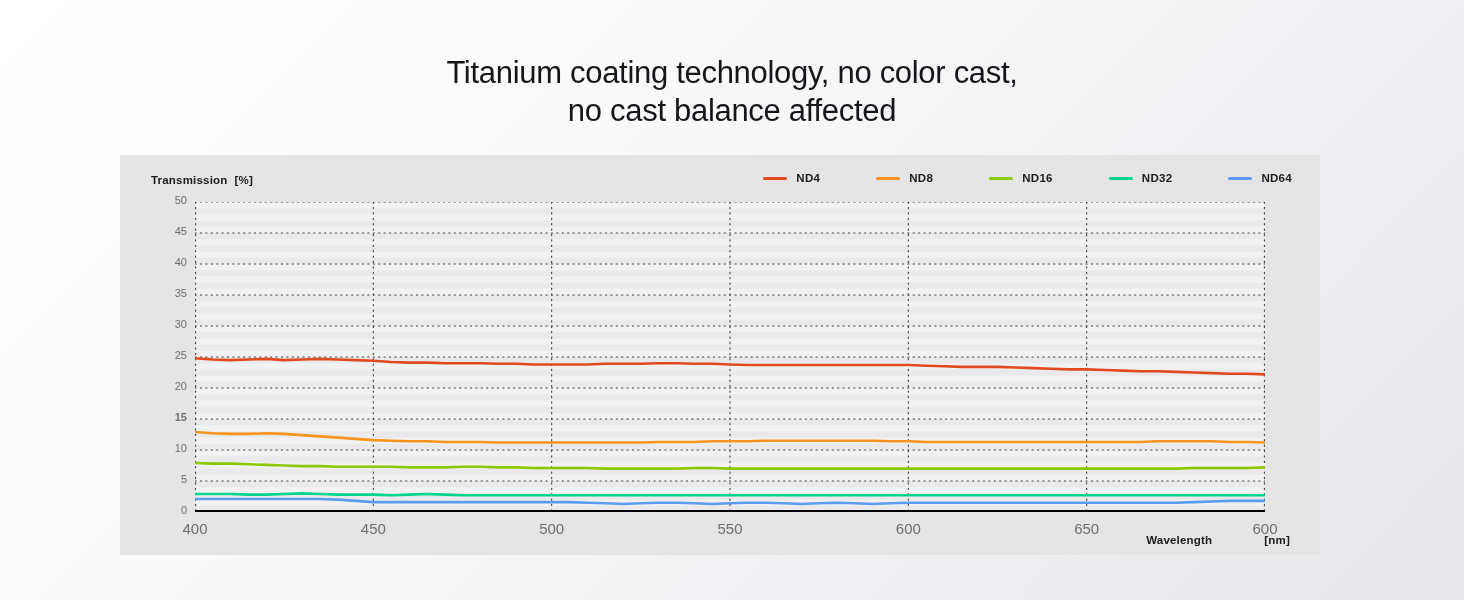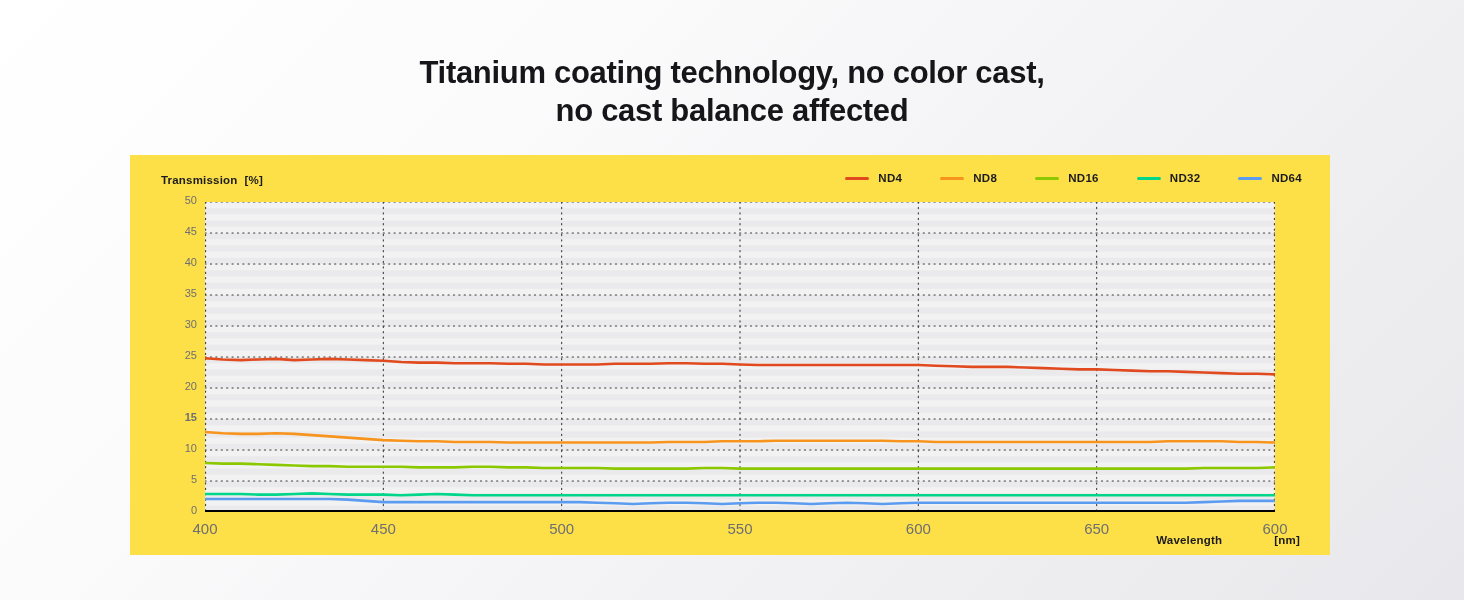--- a/index.html
+++ b/index.html
@@ -19,35 +19,35 @@
   
   .title-block {
     position: absolute;
     top: 54px;
     left: 0;
     width: 1464px;
     text-align: center;
   }
   .title-line {
     font-size: 31px;
-    font-weight: bold;
+    font-weight: normal;
     color: #16161a;
     line-height: 38px;
     letter-spacing: -0.3px;
     white-space: nowrap;
   }
 
   
   .panel {
     position: absolute;
-    left: 130px;
+    left: 120px;
     top: 155px;
     width: 1200px;
     height: 400px;
-    background: #fde047;
+    background: #e5e5e5;
   }
 
   .axis-title-y {
     position: absolute;
     left: 31px;
     top: 19px;
     font-size: 11.5px;
     font-weight: bold;
     color: #1b1b1f;
     letter-spacing: 0.2px;
@@ -67,21 +67,21 @@
   }
   .axis-title-x .unit { margin-left: 7px; padding-left: 45px; }
 
   
   .legend {
     position: absolute;
     right: 28px;
     top: 17px;
     display: flex;
     align-items: center;
-    gap: 38px;
+    gap: 56px;
   }
   .legend-item {
     display: flex;
     align-items: center;
     gap: 9px;
   }
   .legend-swatch {
     width: 24px;
     height: 3px;
     border-radius: 2px;

